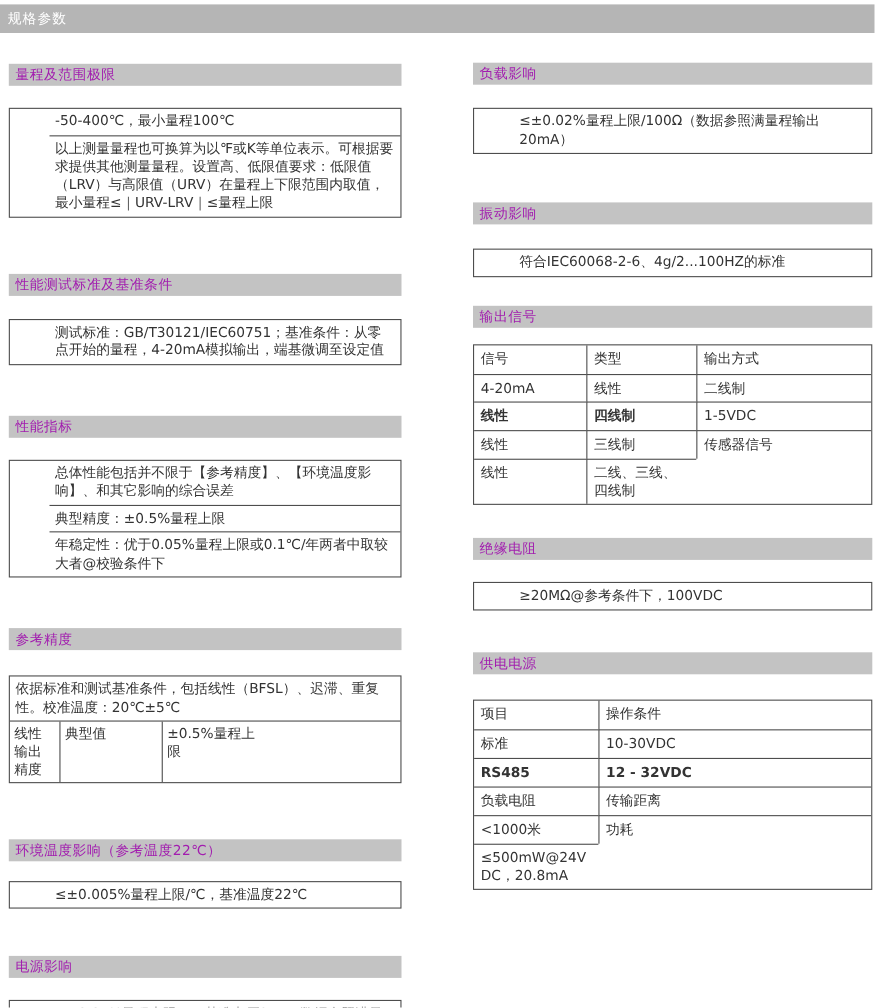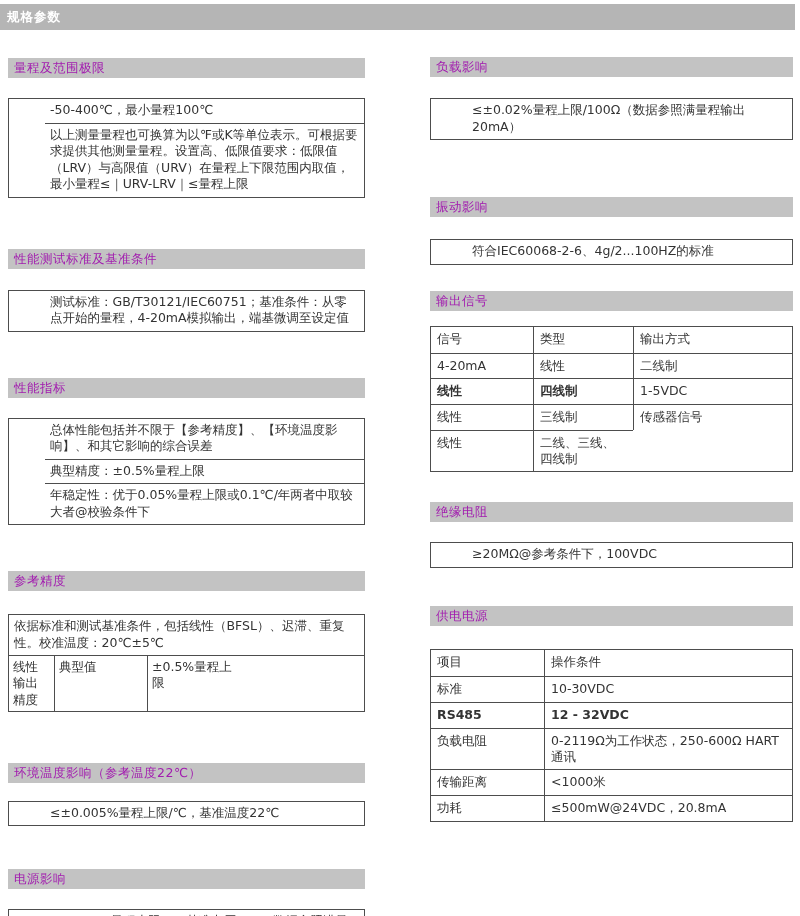--- a/index.html
+++ b/index.html
@@ -11,21 +11,21 @@
     color: #333333;
     font-size: 12.5px;
     overflow: hidden;
   }
   .top-bar {
     position: absolute;
     left: 0; top: 4px;
     width: 795px; height: 26px;
     background: #b5b5b5;
     color: #ffffff;
-    font-weight: bold;
+    font-weight: normal;
     line-height: 26px;
     padding-left: 7px;
     letter-spacing: 1px;
   }
   .col { position: absolute; top: 0; display: flex; flex-direction: column; }
   .col-left  { left: 8px;   width: 357px; }
   .col-right { left: 430px; width: 363px; }
 
   .sec-header {
     background: #c3c3c3;
@@ -62,21 +62,21 @@
   .ra-intro { padding: 3px 5px 4px; line-height: 1.32; border-bottom: 1.5px solid #4d4d4d; }
   .t4 { grid-template-columns: 45px 93px 98px 1fr; }
   .t4 .cell { border-left: 1.5px solid #4d4d4d; min-height: 40px; padding: 3px 4px; }
   .t4 .cell:first-child { border-left: none; }
 
   .bold { font-weight: 600; }
 
   
   .mt58 { margin-top: 58px; } .mt57 { margin-top: 57px; }
   .mt51 { margin-top: 51px; }
-  .mt47 { margin-top: 57px; } .mt46 { margin-top: 46px; }
+  .mt47 { margin-top: 44px; } .mt46 { margin-top: 46px; }
   .mt43 { margin-top: 43px; } .mt38 { margin-top: 38px; }
   .mt30 { margin-top: 30px; } .mt26 { margin-top: 26px; }
   .mt23 { margin-top: 23px; } .mt22 { margin-top: 22px; }
   .mt21 { margin-top: 21px; } .mt20 { margin-top: 20px; }
   .mt18 { margin-top: 18px; } .mt15 { margin-top: 15px; }
 </style>
 </head>
 <body>
 
 <div class="top-bar">规格参数</div>
@@ -167,21 +167,20 @@
     <div class="cell">项目</div>
     <div class="cell">操作条件</div>
 
     <div class="cell">标准</div>
     <div class="cell">10-30VDC</div>
 
     <div class="cell bold">RS485</div>
     <div class="cell bold">12 - 32VDC</div>
 
     <div class="cell">负载电阻</div>
-    <div class="cell">0-2119Ω为工作状态，250-600Ω HART通讯</div>
 
     <div class="cell">传输距离</div>
     <div class="cell">&lt;1000米</div>
 
     <div class="cell">功耗</div>
     <div class="cell">≤500mW@24VDC，20.8mA</div>
   </div>
 </div>
 
 </body></html>

